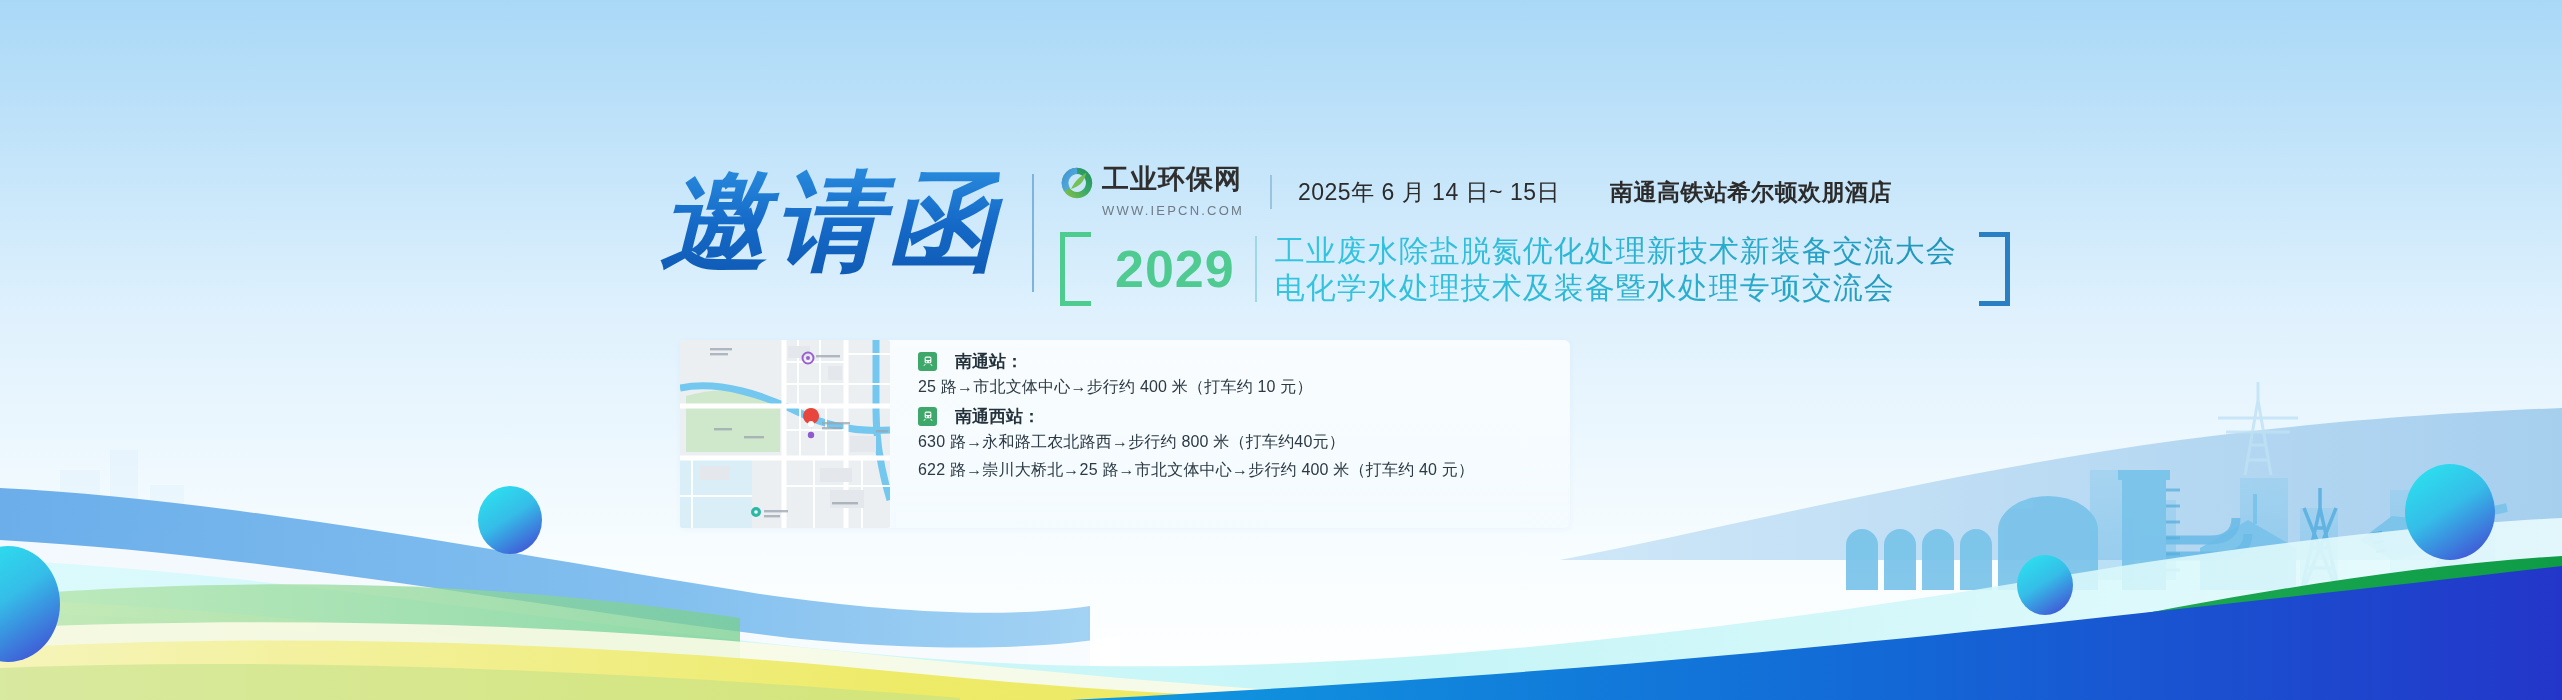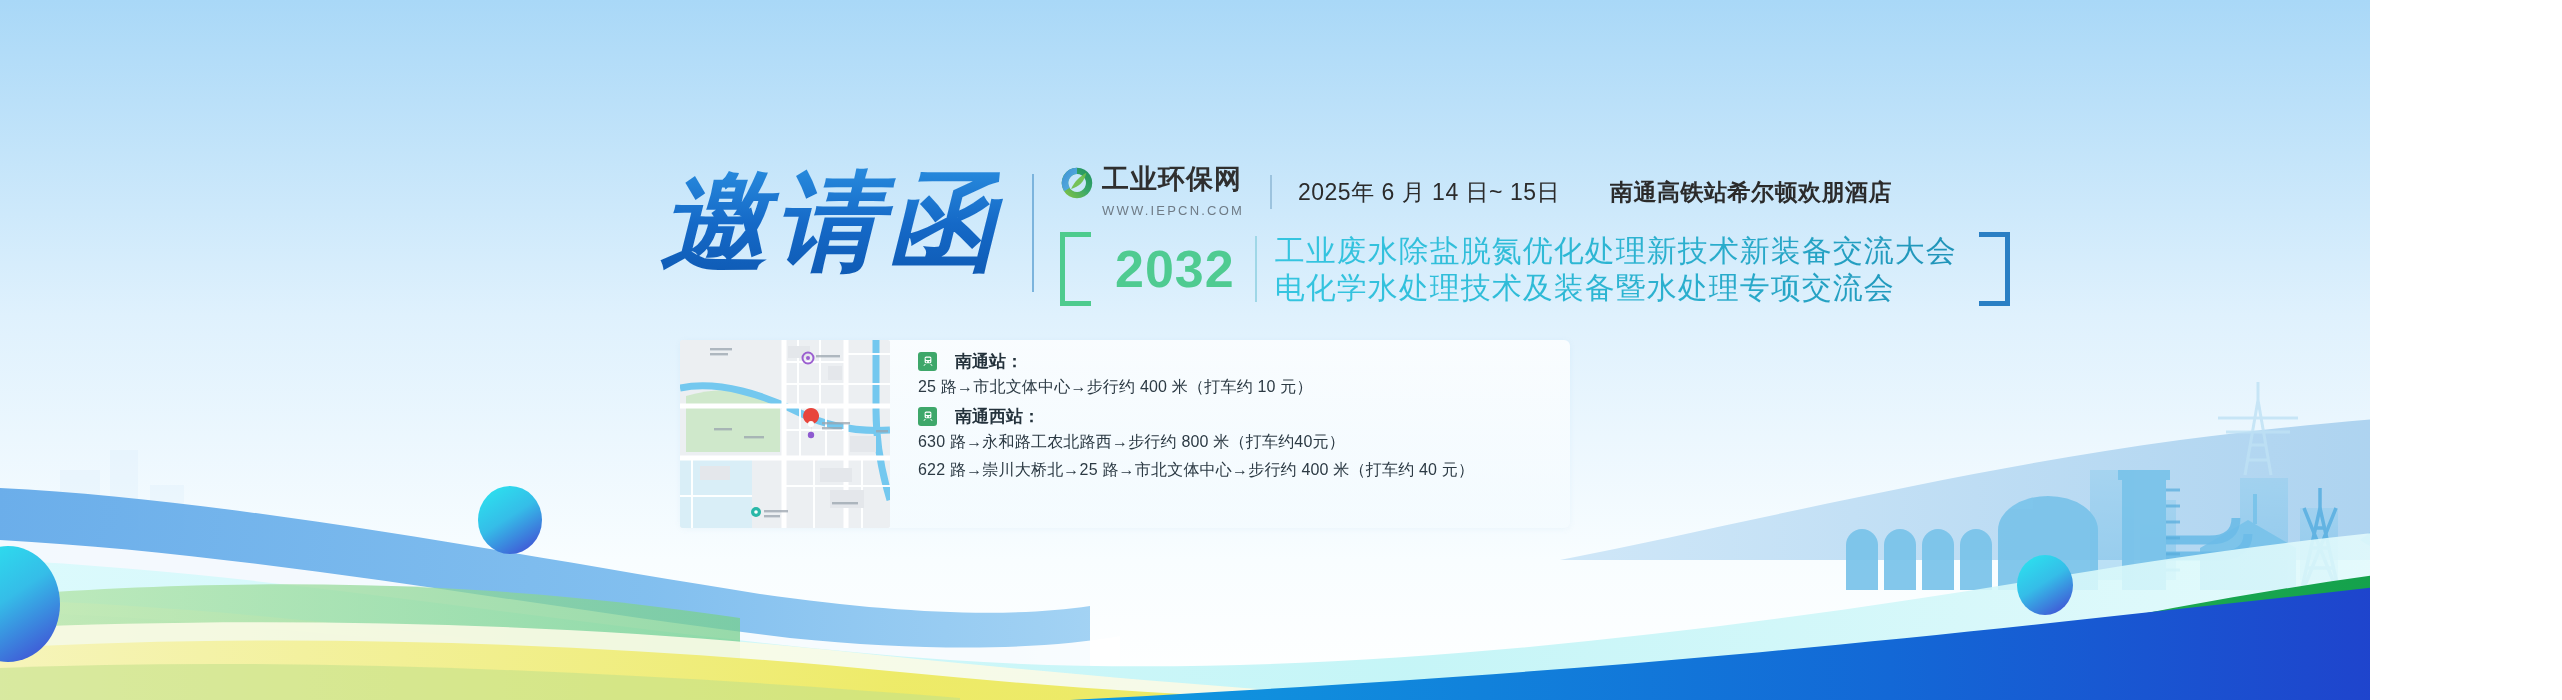--- a/index.html
+++ b/index.html
@@ -5,21 +5,21 @@
   html, body {
     margin: 0;
     padding: 0;
     background: #ffffff;
   }
   body {
     font-family: "Liberation Sans", "DejaVu Sans", sans-serif;
   }
   #banner {
     position: relative;
-    width: 2370px;
+    width: 2562px;
     height: 700px;
     overflow: hidden;
     background: linear-gradient(to bottom,
         #a9d8f7 0%,
         #bfe3fa 18%,
         #d5edfc 35%,
         #e8f5fd 50%,
         #f3fafe 62%,
         #f7fcff 72%,
         #fafdff 80%,
@@ -453,21 +453,21 @@
 
         <div class="thin-sep"></div>
 
         <div class="date-text">2025年 6 月 14 日~ 15日</div>
 
         <div class="venue-text">南通高铁站希尔顿欢朋酒店</div>
       </div>
 
       <div class="row2">
         <div class="bracket bracket-l"></div>
-        <div class="year">2032</div>
+        <div class="year">2029</div>
         <div class="year-sep"></div>
         <div class="conf-lines">
           <div class="conf-line">工业废水除盐脱氮优化处理新技术新装备交流大会</div>
           <div class="conf-line">电化学水处理技术及装备暨水处理专项交流会</div>
         </div>
         <div class="bracket bracket-r"></div>
       </div>
 
     </div>
   </div>

